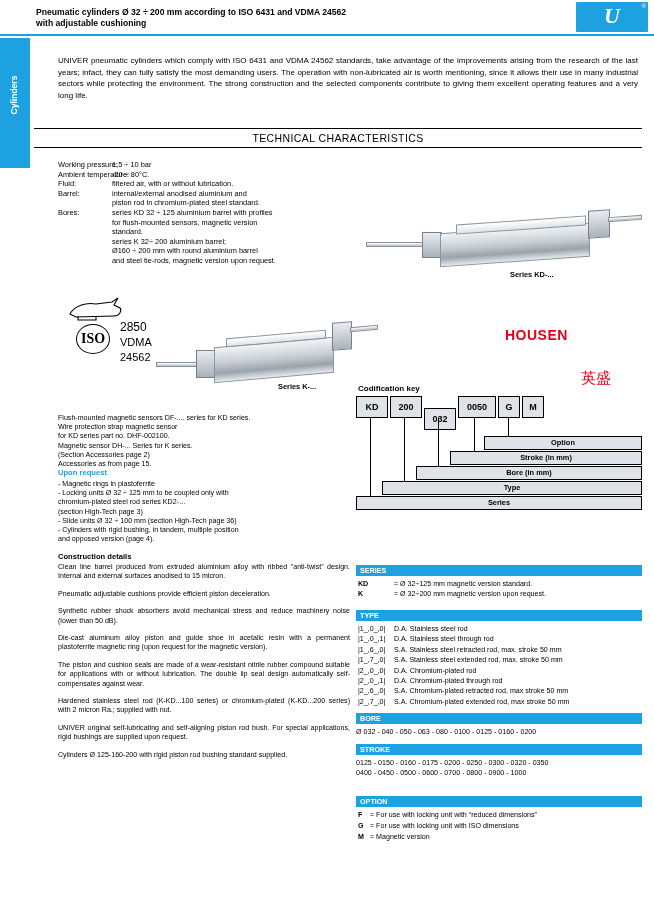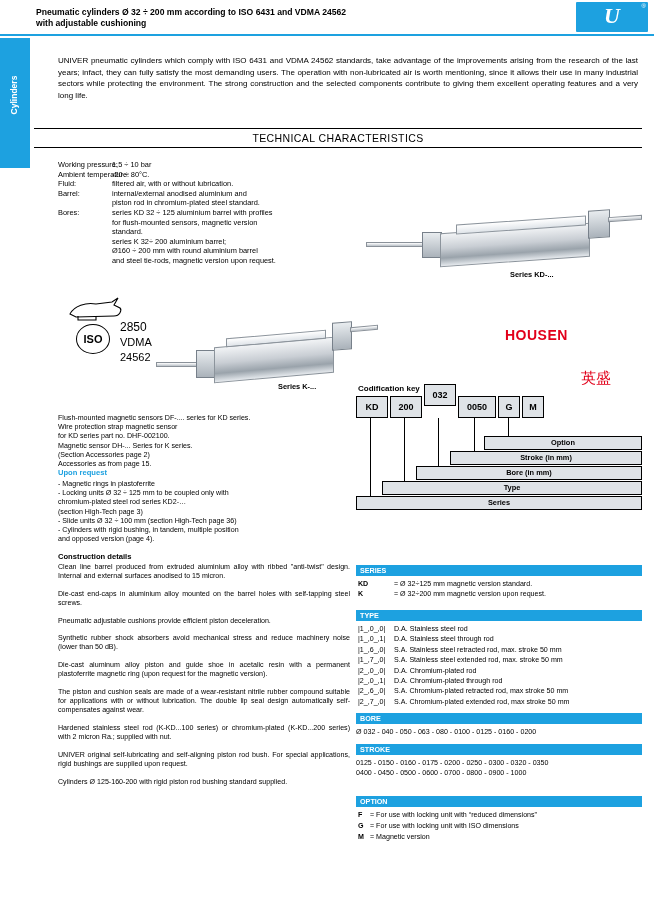--- a/index.html
+++ b/index.html
@@ -70,22 +70,22 @@
     font-size:7.4px; line-height:9.6px;
   }
   .specs .row { position:relative; padding-left:54px; }
   .specs .lbl { position:absolute; left:0; top:0; }
 
   
   .isoblock { position:absolute; left:58px; top:298px; width:180px; height:70px; }
   .iso-circle {
     position:absolute; left:18px; top:26px; width:34px; height:30px;
     border:1.6px solid #000; border-radius:50%;
-    font-size:11px; font-weight:bold; text-align:center; line-height:28px;
-    font-family:Liberation Sans, sans-serif;
+    font-size:14px; font-weight:bold; text-align:center; line-height:28px;
+    font-family:Liberation Serif, serif;
   }
   .iso-nums { position:absolute; left:62px; top:22px; font-size:11px; line-height:15px; font-family:"Liberation Sans", sans-serif;}
   .iso-nums div:first-child{ font-size:12px; }
   .oilcan { position:absolute; left:8px; top:-2px; width:60px; height:26px; }
 
   
   .prod { position:absolute; }
   .cyl-body { position:absolute; background:linear-gradient(#f2f4f6,#c9ced4 45%,#9aa3ab 75%,#e6eaee); border:1px solid #8c949c; }
   .cyl-cap { position:absolute; background:linear-gradient(#e8ecef,#aab2ba); border:1px solid #77808a; }
   .cyl-rod { position:absolute; background:linear-gradient(#ffffff,#b9c0c7); border:1px solid #8a9199; }
@@ -233,35 +233,34 @@
     <div>   chromium-plated steel rod series KD2-…</div>
     <div>   (section High-Tech page 3)</div>
     <div>- Slide units Ø 32 ÷ 100 mm (section High-Tech page 36)</div>
     <div>- Cylinders with rigid bushing, in tandem, multiple position</div>
     <div>   and opposed version (page 4).</div>
   </div>
 
   <div class="cd-title">Construction details</div>
   <div class="cd">
     <p>Clean line barrel produced from extruded aluminium alloy with ribbed "anti-twist" design. Internal and external surfaces anodised to 15 micron.</p>
-    <p>Die-cast end-caps in aluminium alloy mounted on the barrel holes with self-tapping steel screws.</p>
     <p>Pneumatic adjustable cushions provide efficient piston deceleration.</p>
     <p>Synthetic rubber shock absorbers avoid mechanical stress and reduce machinery noise (lower than 50 dB).</p>
     <p>Die-cast aluminum alloy piston and guide shoe in acetalic resin with a permanent plastoferrite magnetic ring (upon request for the magnetic version).</p>
     <p>The piston and cushion seals are made of a wear-resistant nitrile rubber compound suitable for applications with or without lubrication. The double lip seal design automatically self-compensates against wear.</p>
     <p>Hardened stainless steel rod (K-KD...100 series) or chromium-plated (K-KD...200 series) with 2 micron Ra.; supplied with nut.</p>
     <p>UNIVER original self-lubricating and self-aligning piston rod bush. For special applications, rigid bushings are supplied upon request.</p>
     <p>Cylinders Ø 125-160-200 with rigid piston rod bushing standard supplied.</p>
   </div>
 
   <div class="ck-title">Codification key</div>
   <div>
     <div class="ck-box" style="left:356px; top:396px; width:32px;">KD</div>
     <div class="ck-box" style="left:390px; top:396px; width:32px;">200</div>
-    <div class="ck-box" style="left:424px; top:384px; width:32px;">032</div>
+    <div class="ck-box" style="left:424px; top:408px; width:32px;">032</div>
     <div class="ck-box" style="left:458px; top:396px; width:38px;">0050</div>
     <div class="ck-box" style="left:498px; top:396px; width:22px;">G</div>
     <div class="ck-box" style="left:522px; top:396px; width:22px;">M</div>
   </div>
 
   <div class="ck-leader" style="left:508px; top:418px; width:0px; height:18px;"></div>
   <div class="ck-leader" style="left:474px; top:418px; width:0px; height:33px;"></div>
   <div class="ck-leader" style="left:438px; top:418px; width:0px; height:48px;"></div>
   <div class="ck-leader" style="left:404px; top:418px; width:0px; height:63px;"></div>
   <div class="ck-leader" style="left:370px; top:418px; width:0px; height:78px;"></div>

